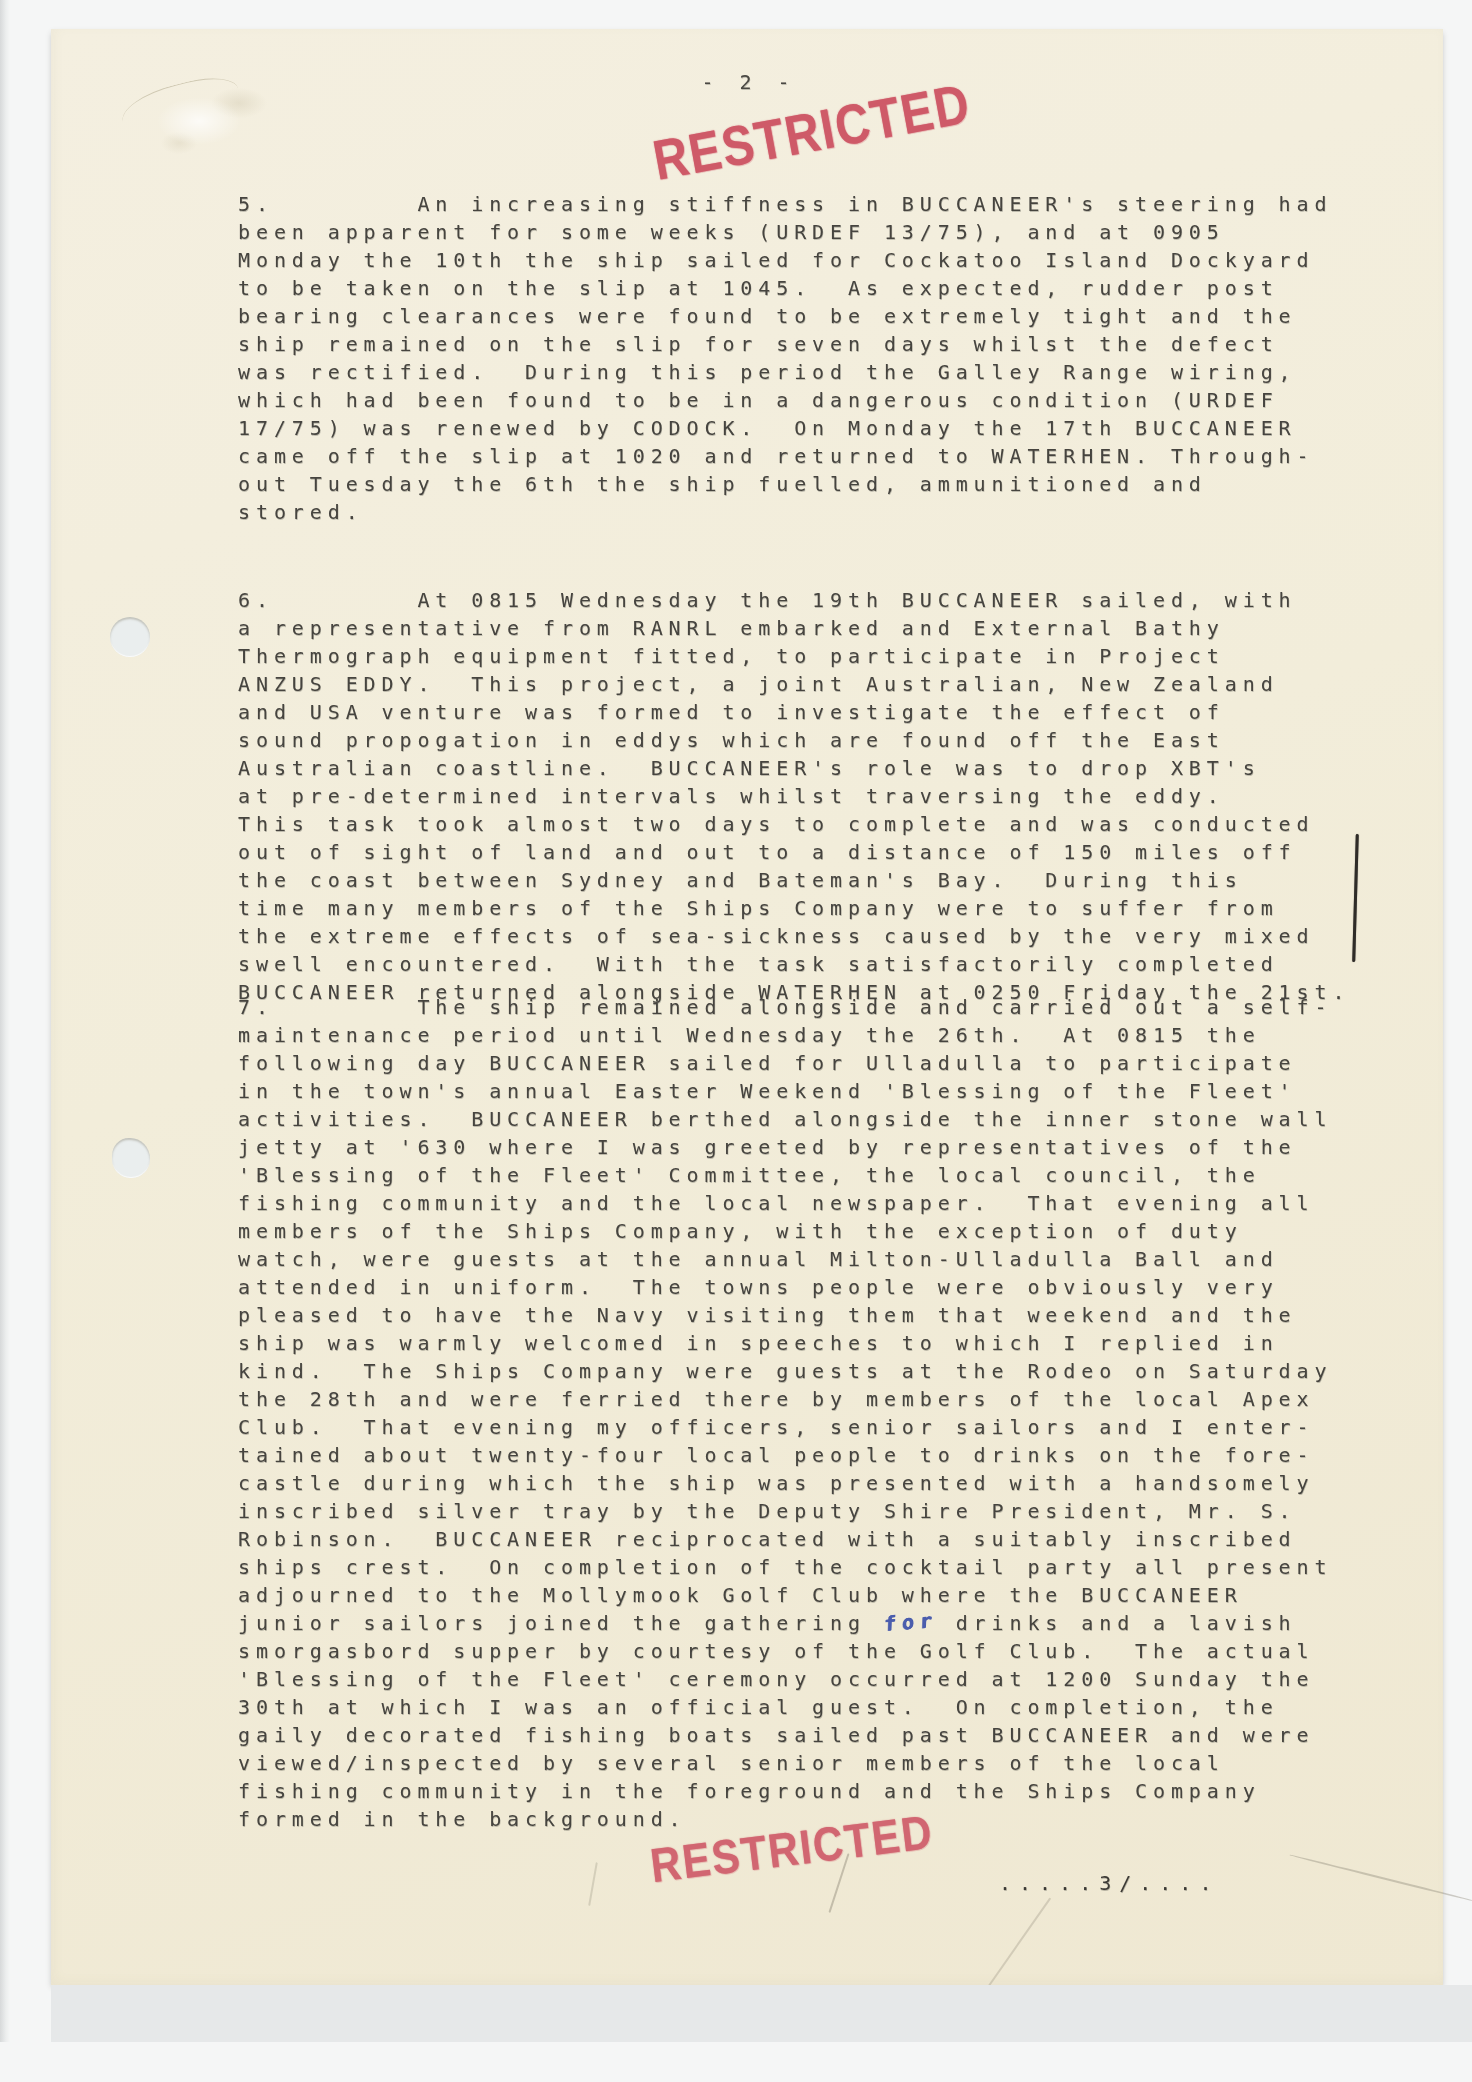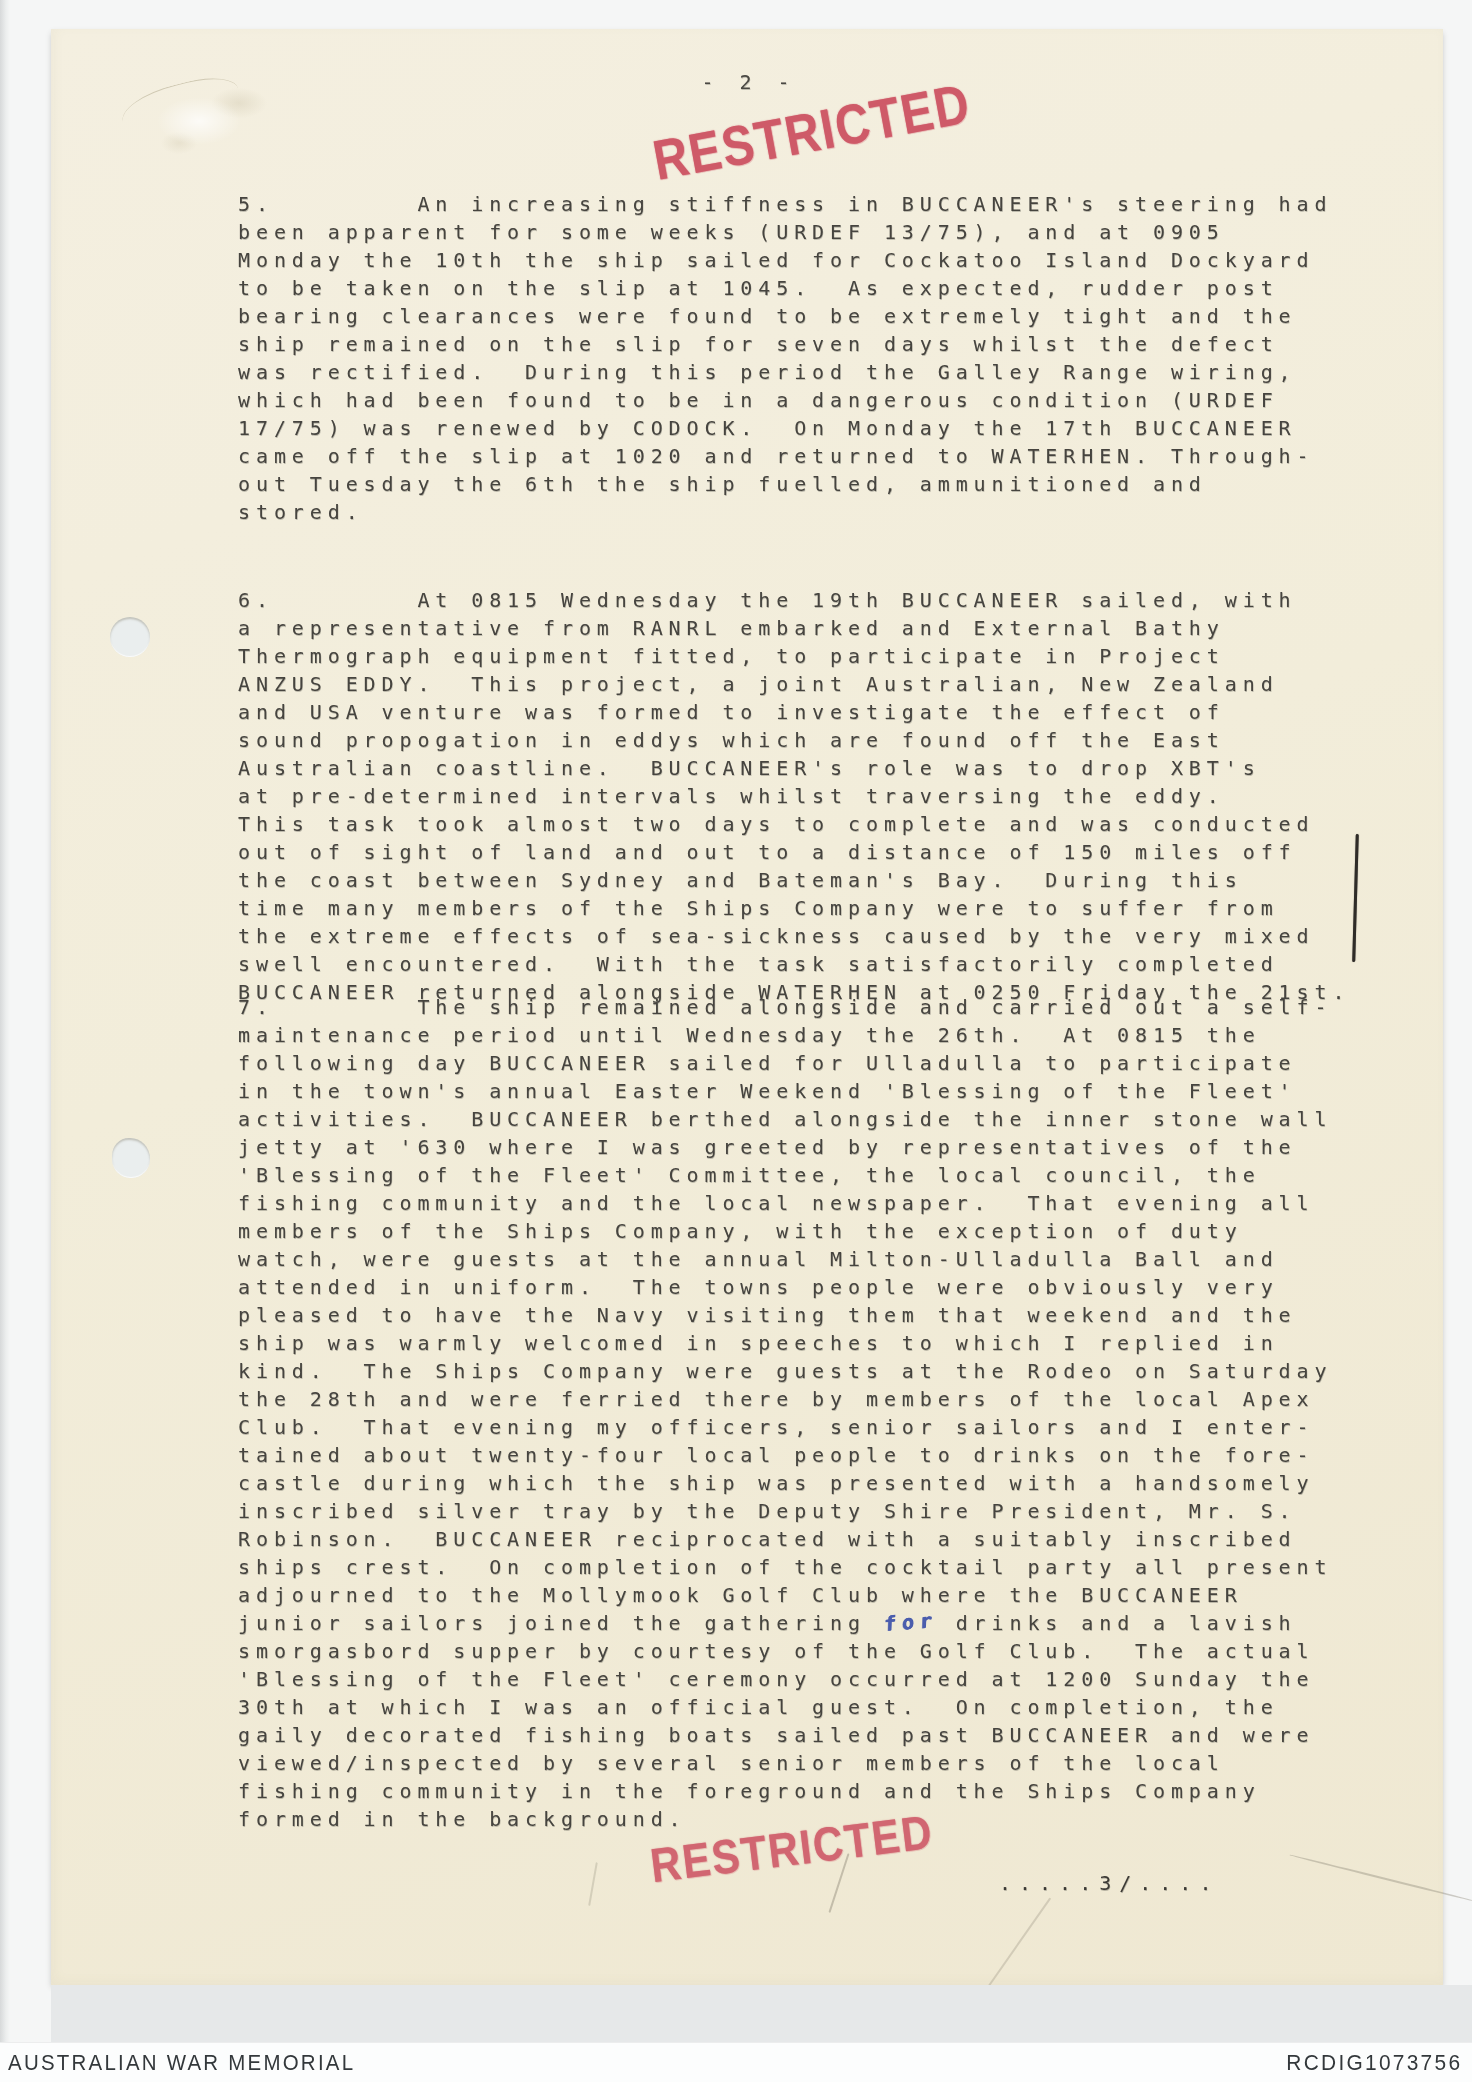--- a/index.html
+++ b/index.html
@@ -225,18 +225,14 @@
 
     <div class="scratch scratch-1"></div>
     <div class="scratch scratch-2"></div>
     <div class="scratch scratch-3"></div>
     <div class="scratch scratch-4"></div>
 
   </div>
 
   <div class="gray-band"></div>
 
-  <div class="footer">
-    <span class="left-label">AUSTRALIAN WAR MEMORIAL</span>
-    <span class="right-label">RCDIG1073756</span>
-  </div>
 
 </div>
 
 </body></html>

